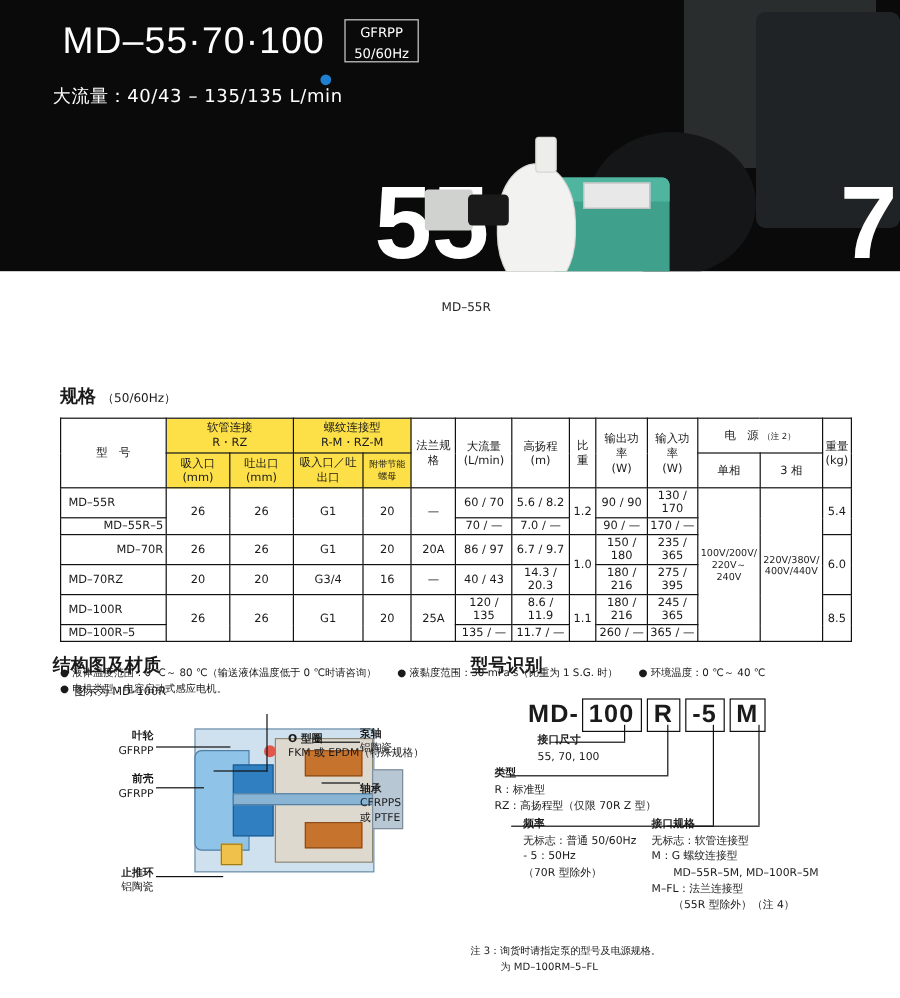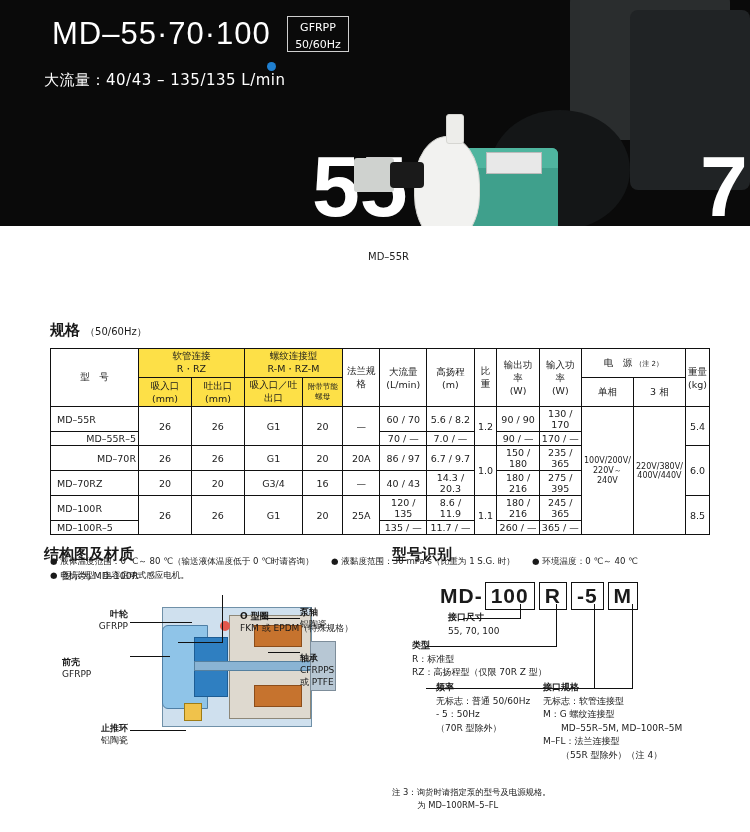--- a/index.html
+++ b/index.html
@@ -287,21 +287,21 @@
 </div>
 <div class="ldr" style="left:222px; top:595px; width:1px; height:48px;"></div>
 <div class="ldr" style="left:178px; top:642px; width:45px; height:1px;"></div>
 
 <div class="lbl" style="left:62px; top:608px; text-align:right; width:66px;">
   <b>叶轮</b>
   <div>GFRPP</div>
 </div>
 <div class="ldr" style="left:130px; top:622px; width:62px; height:1px;"></div>
 
-<div class="lbl" style="left:62px; top:644px; width:66px;margin-top:12px;">
+<div class="lbl" style="left:62px; top:644px; text-align:right; width:66px;">
   <b>前壳</b>
   <div>GFRPP</div>
 </div>
 <div class="ldr" style="left:130px; top:656px; width:40px; height:1px;"></div>
 
 <div class="lbl" style="left:56px; top:722px; text-align:right; width:72px;">
   <b>止推环</b>
   <div>铝陶瓷</div>
 </div>
 <div class="ldr" style="left:130px; top:730px; width:56px; height:1px;"></div>

